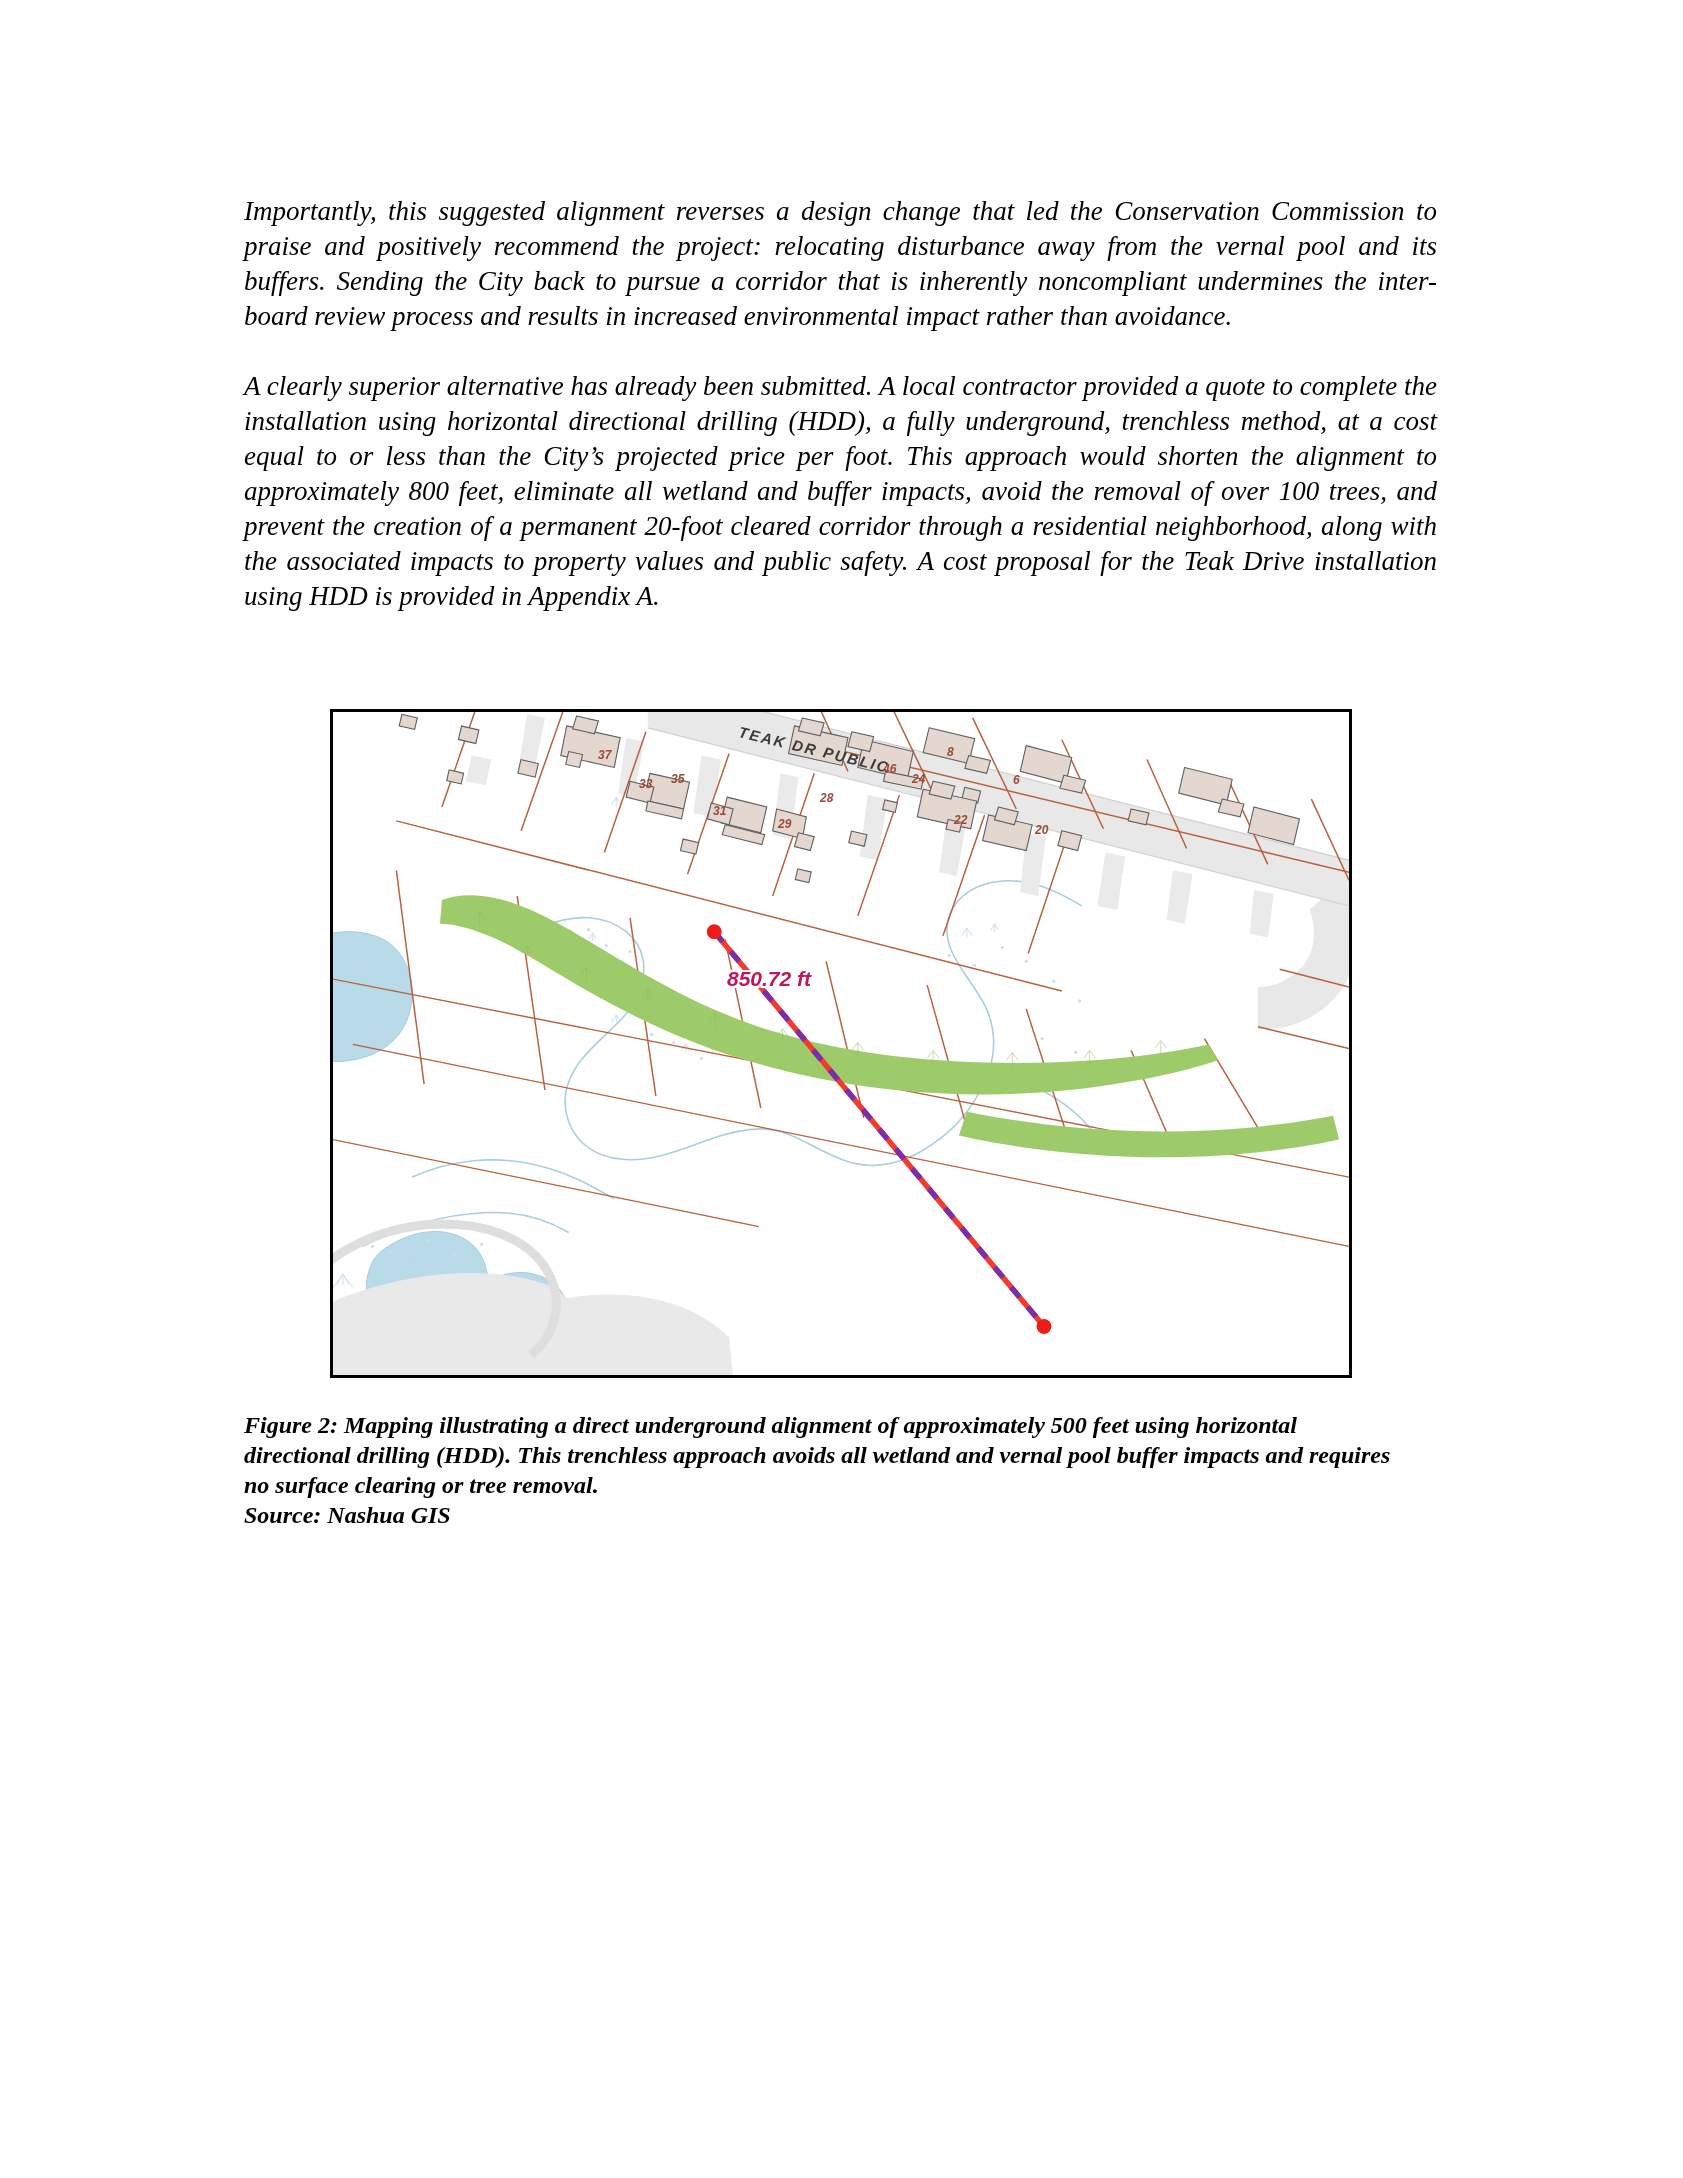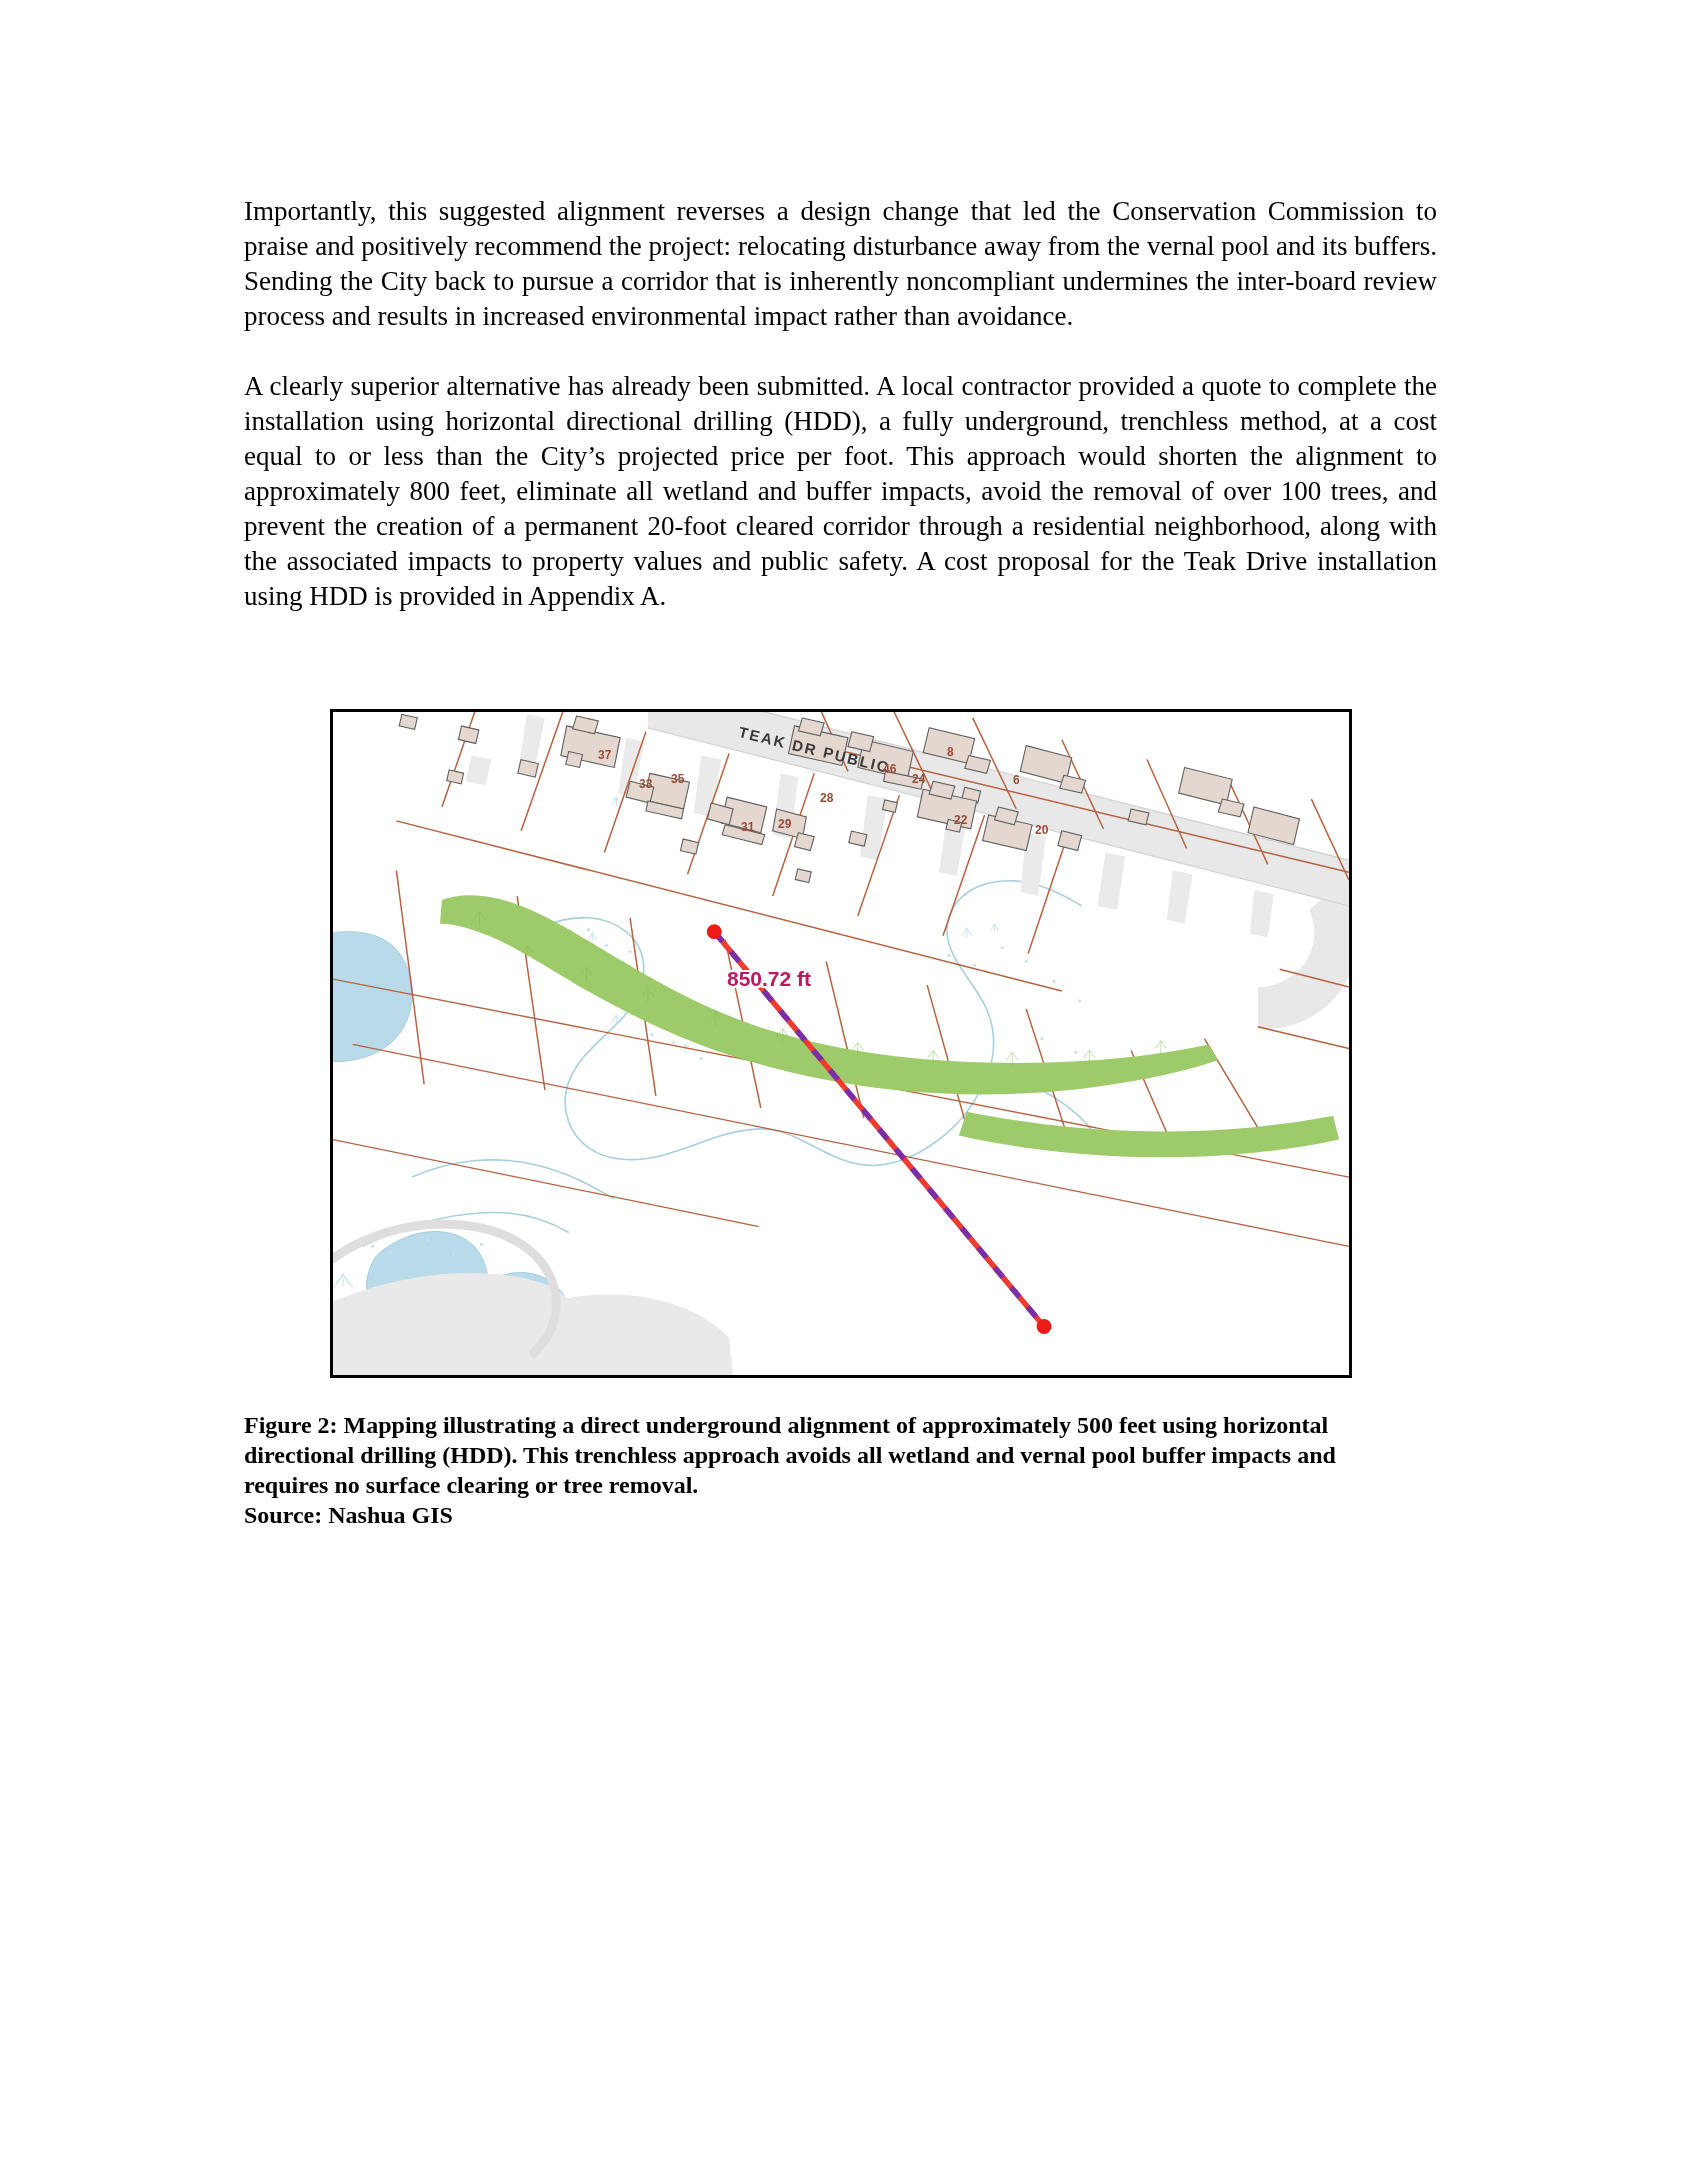--- a/index.html
+++ b/index.html
@@ -15,20 +15,21 @@
     color: #000000;
     position: relative;
     overflow: hidden;
   }
   .page {
     position: absolute;
     left: 0; top: 0;
     width: 1683px;
     height: 1854px;
     background: #ffffff;
+    font-style: italic;
   }
   .content {
     position: absolute;
     left: 244px;
     top: 194px;
     width: 1193px;
   }
   p.body-par {
     font-size: 27px;
     line-height: 35px;
@@ -389,21 +390,21 @@
       </svg>
 
       <div class="map-label-street">TEAK DR PUBLIC</div>
 
       <div class="map-label-dist">850.72 ft</div>
 
       <div id="parcel-layer">
           <div class="parcel-num" style="left: 265px; top: 36px;">37</div>
           <div class="parcel-num" style="left: 338px; top: 60px;">35</div>
           <div class="parcel-num" style="left: 306px; top: 65px;">33</div>
-          <div class="parcel-num" style="left: 380px; top: 108px; margin-left: 28px;">31</div>
+          <div class="parcel-num" style="left: 380px; top: 92px;">31</div>
           <div class="parcel-num" style="left: 445px; top: 105px;">29</div>
           <div class="parcel-num" style="left: 487px; top: 31px; margin-top: 48px;">28</div>
           <div class="parcel-num" style="left: 550px; top: 50px;">46</div>
           <div class="parcel-num" style="left: 579px; top: 60px;">24</div>
           <div class="parcel-num" style="left: 621px; top: 101px;">22</div>
           <div class="parcel-num" style="left: 702px; top: 111px;">20</div>
           <div class="parcel-num" style="left: 614px; top: 33px;">8</div>
           <div class="parcel-num" style="left: 680px; top: 61px;">6</div>
         </div>
 

